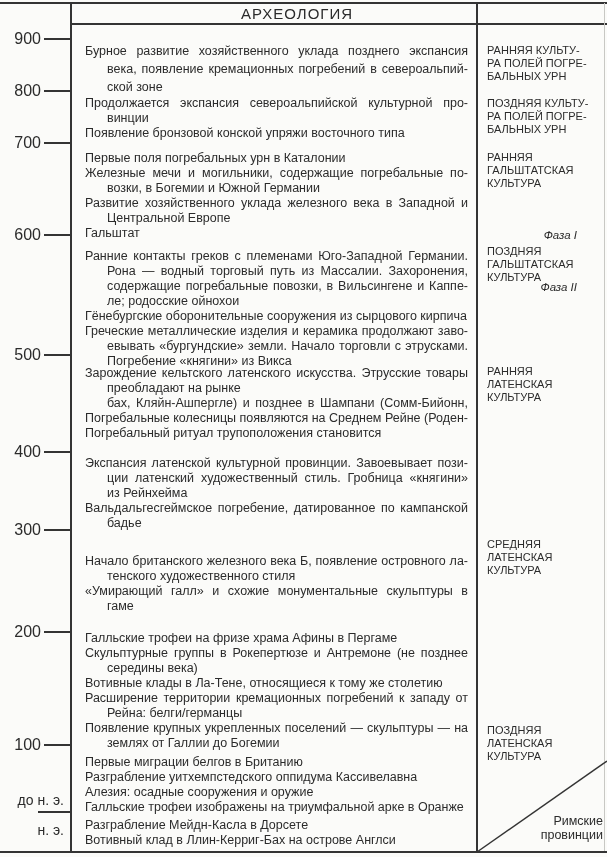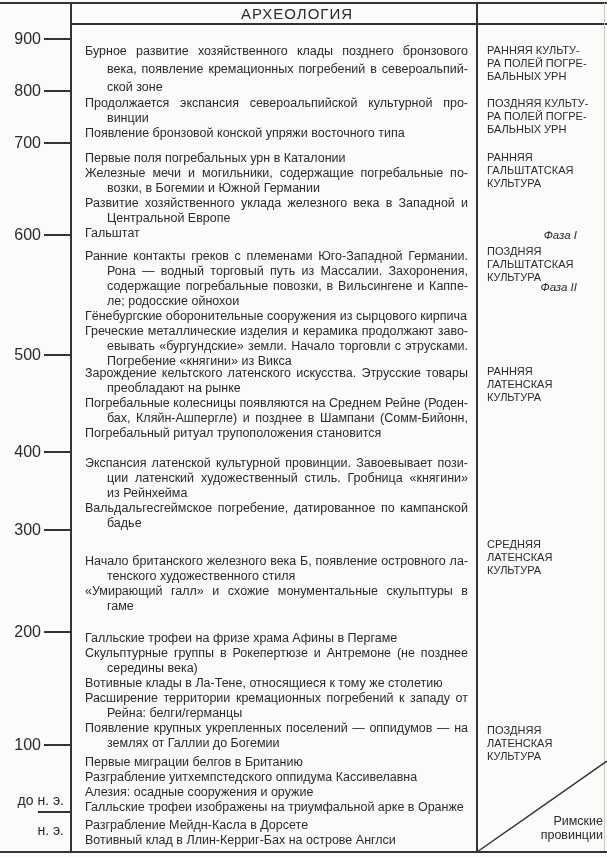--- a/index.html
+++ b/index.html
@@ -118,21 +118,21 @@
     </div>
 
   <div class="era-label" style="top:800px">до н. э.</div>
   <div class="era-divider"></div>
   <div class="era-label" style="top:830px">н. э.</div>
 
   <div class="events">
 
     <div class="block lh18" style="top:42px">
       <div>
-        <span class="ln j">Бурное развитие хозяйственного клады позднего бронзового</span>
+        <span class="ln j">Бурное развитие хозяйственного уклада позднего экспансия</span>
         <span class="ln cont j">века, появление кремационных погребений в североальпий-</span>
         <span class="ln cont">ской зоне</span>
       </div>
     </div>
 
     <div class="block" style="top:96px">
       <div>
         <span class="ln j">Продолжается экспансия североальпийской культурной про-</span>
         <span class="ln cont">винции</span>
       </div>
@@ -174,22 +174,22 @@
         <span class="ln cont">Погребение «княгини» из Викса</span>
       </div>
     </div>
 
     <div class="block" style="top:366px">
       <div>
         <span class="ln j">Зарождение кельтского латенского искусства. Этрусские товары</span>
         <span class="ln cont">преобладают на рынке</span>
       </div>
       <div>
+        <span class="ln cont j">бах, Кляйн-Ашпергле) и позднее в Шампани (Сомм-Бийонн,</span>
         <span class="ln j">Погребальные колесницы появляются на Среднем Рейне (Роден-</span>
-        <span class="ln cont j">бах, Кляйн-Ашпергле) и позднее в Шампани (Сомм-Бийонн,</span>
       </div>
       <div>
         <span class="ln">Погребальный ритуал трупоположения становится общепринятым</span>
       </div>
     </div>
 
     <div class="block" style="top:456px">
       <div>
         <span class="ln j">Экспансия латенской культурной провинции. Завоевывает пози-</span>
         <span class="ln cont j">ции латенский художественный стиль. Гробница «княгини»</span>
@@ -221,21 +221,21 @@
         <span class="ln cont">середины века)</span>
       </div>
       <div>
         <span class="ln">Вотивные клады в Ла-Тене, относящиеся к тому же столетию</span>
       </div>
       <div>
         <span class="ln j">Расширение территории кремационных погребений к западу от</span>
         <span class="ln cont">Рейна: белги/германцы</span>
       </div>
       <div>
-        <span class="ln j">Появление крупных укрепленных поселений — оппидумов — на</span>
+        <span class="ln j">Появление крупных укрепленных поселений — скульптуры — на</span>
         <span class="ln cont">землях от Галлии до Богемии</span>
       </div>
     </div>
 
     <div class="block" style="top:755px">
       <div>
         <span class="ln">Первые миграции белгов в Британию</span>
       </div>
       <div>
         <span class="ln">Разграбление уитхемпстедского оппидума Кассивелавна</span>

